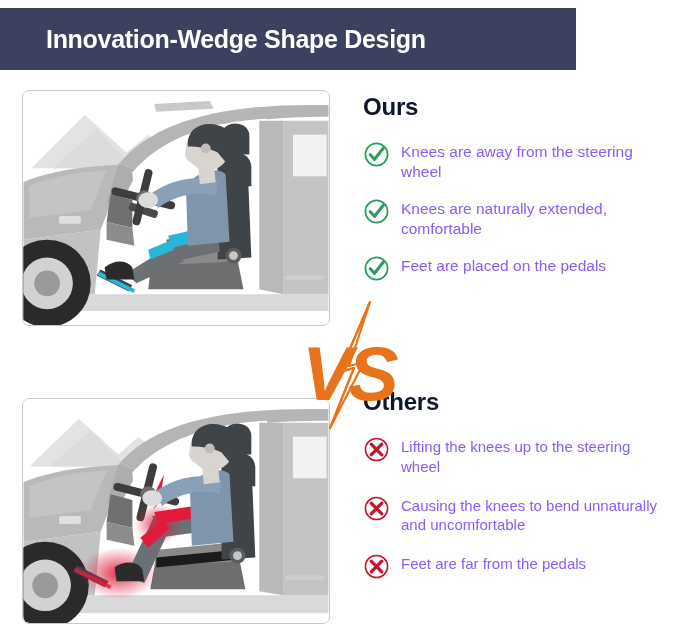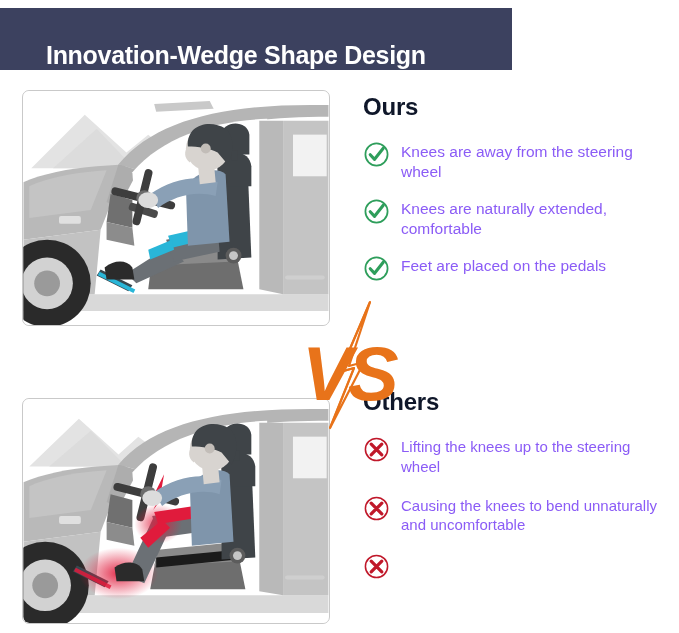--- a/index.html
+++ b/index.html
@@ -8,23 +8,23 @@
     background:#ffffff;
     font-family:"Liberation Sans","DejaVu Sans",sans-serif;
     position:relative;
     overflow:hidden;
     -webkit-font-smoothing:antialiased;
   }
 
   
   #header-banner{
     position:absolute;left:0;top:8px;
-    width:512px;height:62px;
+    width:576px;height:62px;
     background:#3c415f;
-    display:flex;align-items:flex-end;
+    display:flex;align-items:center;
     box-sizing:border-box;
   }
   #header-title{
     color:#ffffff;
     font-size:25px;
     font-weight:bold;
     letter-spacing:-0.3px;
     margin-left:46px;
     white-space:nowrap;
   }
@@ -362,15 +362,16 @@
     <span class="bullet-text">Causing the knees to bend unnaturally and uncomfortable</span>
   </div>
 
   <div class="bullet-row">
     <span class="bullet-icon">
       <svg viewBox="0 0 28 28">
         <circle cx="14" cy="14" r="11.5" fill="none" stroke="#c0182a" stroke-width="1.6"></circle>
         <path d="M8.5 8.5 L19.5 19.5 M19.5 8.5 L8.5 19.5" fill="none" stroke="#c0182a" stroke-width="3.4" stroke-linecap="round"></path>
       </svg>
     </span>
+    <span class="bullet-text">Feet are far from the pedals</span>
   </div>
 
 </div>
 
 </body></html>

